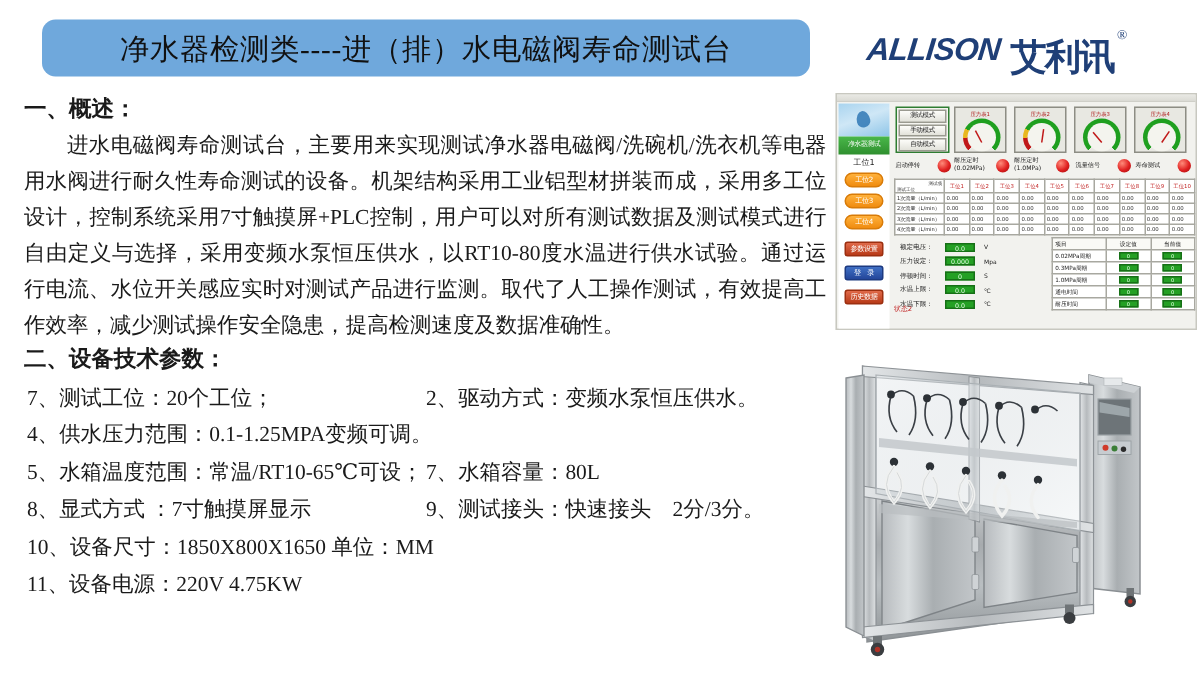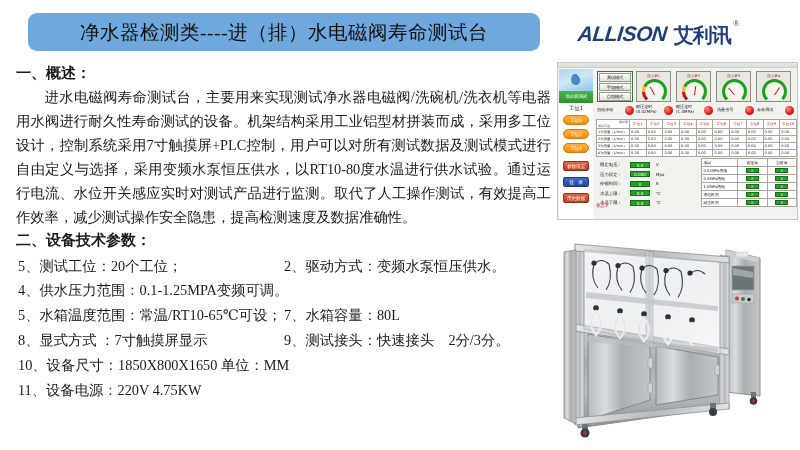--- a/index.html
+++ b/index.html
@@ -43,21 +43,21 @@
     font-weight: bold;
     font-size: 21px;
     color: #1f3f77;
     letter-spacing: -0.5px;
     font-style: italic;
     transform: skewX(-6deg);
   }
   #logo .logo-cn {
     font-family: "Liberation Sans", "DejaVu Sans", sans-serif;
     font-weight: bold;
-    font-size: 20px;
+    font-size: 24px;
     color: #1f3f77;
     margin-left: 7px;
     letter-spacing: -1px;
   }
   #logo .logo-reg {
     font-size: 9px;
     color: #1f3f77;
     margin-left: 2px;
     margin-top: -4px;
   }
@@ -327,21 +327,21 @@
     <span class="logo-cn">艾利讯</span>
     <span class="logo-reg">®</span>
   </div>
 
   <div id="doc">
     <div class="heading">一、概述：</div>
     <div class="para">进水电磁阀寿命测试台，主要用来实现测试净水器电磁阀/洗碗机/洗衣机等电器用水阀进行耐久性寿命测试的设备。机架结构采用工业铝型材拼装而成，采用多工位设计，控制系统采用7寸触摸屏+PLC控制，用户可以对所有测试数据及测试模式进行自由定义与选择，采用变频水泵恒压供水，以RT10-80度水温进行供水试验。通过运行电流、水位开关感应实时对测试产品进行监测。取代了人工操作测试，有效提高工作效率，减少测试操作安全隐患，提高检测速度及数据准确性。</div>
     <div class="heading">二、设备技术参数：</div>
     <div id="params">
         <div class="param-row">
-          <span class="param-a">5、测试工位：20个工位；</span>
+          <span class="param-a">7、测试工位：20个工位；</span>
           <span class="param-b">2、驱动方式：变频水泵恒压供水。</span>
         </div>
         <div class="param-row">
           <span class="param-wide">4、供水压力范围：0.1-1.25MPA变频可调。</span>
         </div>
         <div class="param-row">
           <span class="param-a">5、水箱温度范围：常温/RT10-65℃可设；</span>
           <span class="param-b">7、水箱容量：80L</span>
         </div>
         <div class="param-row">

